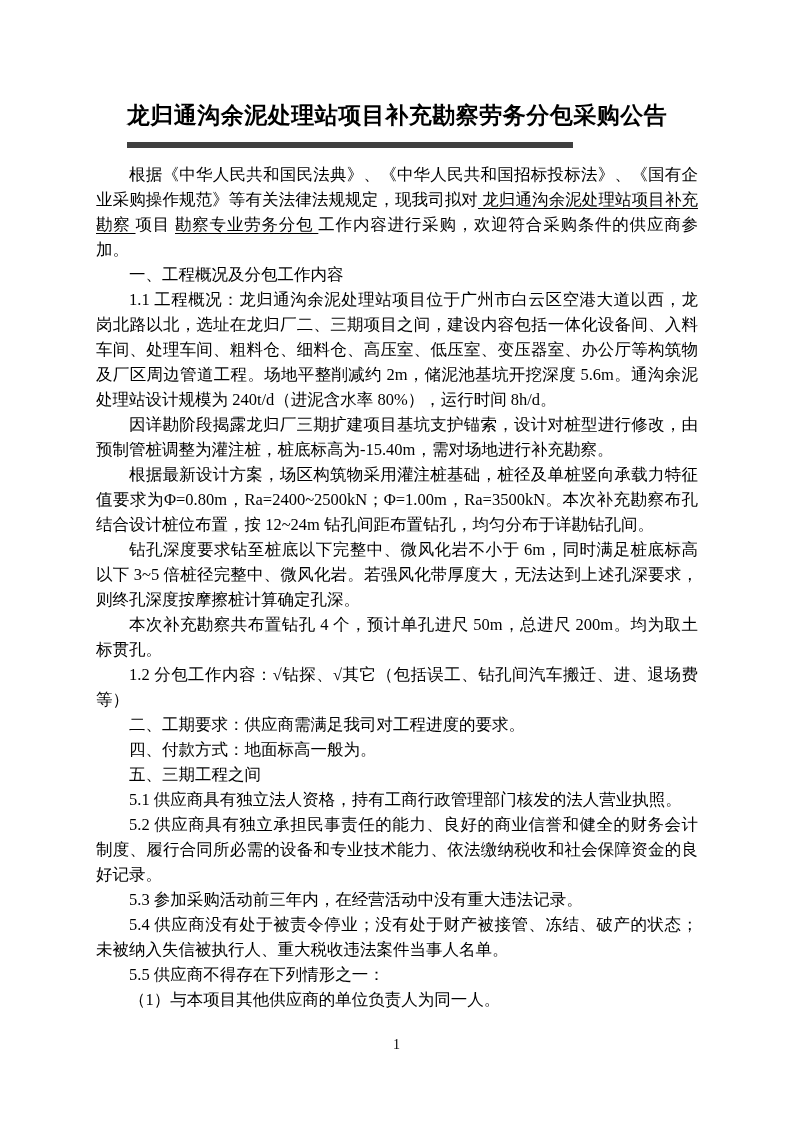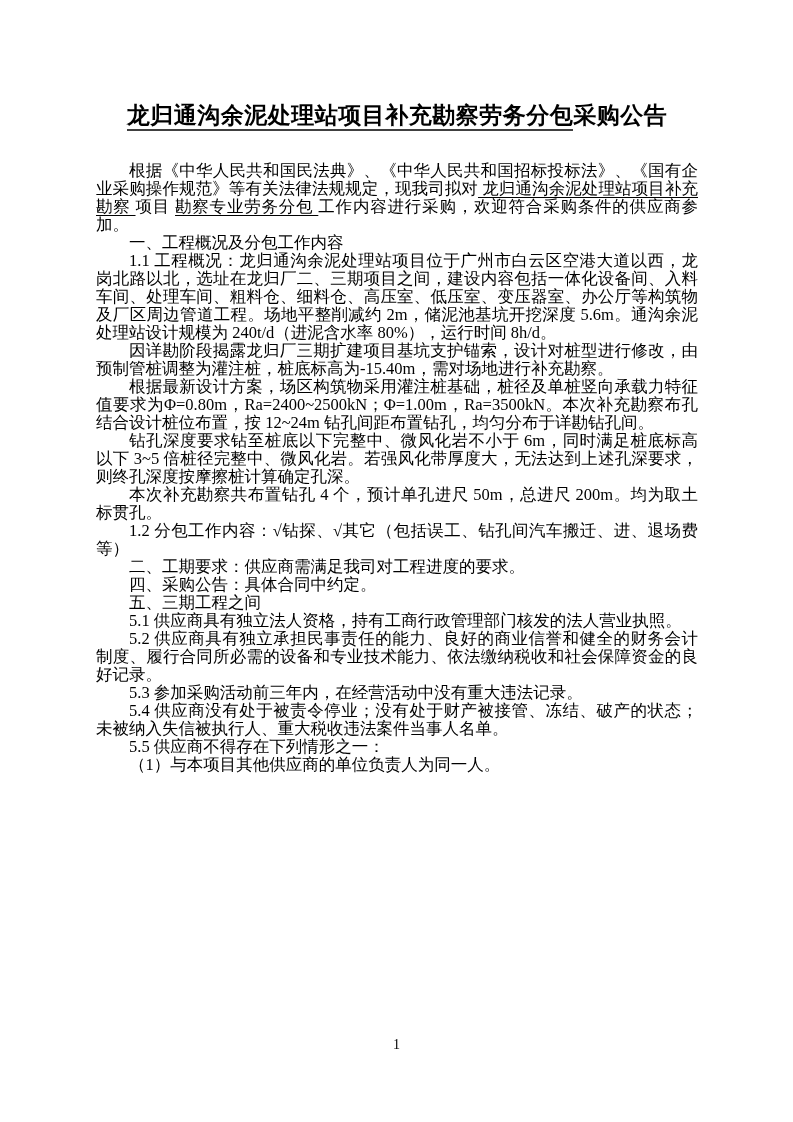--- a/index.html
+++ b/index.html
@@ -21,27 +21,27 @@
   }
   .title {
     font-size: 23px;
     font-weight: bold;
     text-align: center;
     margin: 4px 0 31px 0;
     line-height: 1.3;
     letter-spacing: 0.5px;
   }
   .title .u {
-    border-bottom: 2px solid #404040;
-    padding-bottom: 1px;
+    border-bottom: 6px solid #404040;
+    padding-bottom: 14px;
   }
   .doc-body p {
     margin: 0;
     font-size: 16.5px;
-    line-height: 18px;
+    line-height: 25px;
     text-align: justify;
     text-indent: 2em;
     word-break: break-all;
   }
   .doc-body p .u {
     text-decoration: underline;
     text-underline-offset: 3px;
   }
   .page-number {
     position: absolute;
@@ -60,21 +60,21 @@
   <div class="doc-body" id="doc-body">
       <p><span>根据《中华人民共和国民法典》、《中华人民共和国招标投标法》、《国有企业采购操作规范》等有关法律法规规定，现我司拟对</span><span class="u"> 龙归通沟余泥处理站项目补充勘察 </span><span>项目 </span><span class="u">勘察专业劳务分包 </span><span>工作内容进行采购，欢迎符合采购条件的供应商参加。</span></p>
       <p><span>一、工程概况及分包工作内容</span></p>
       <p><span>1.1 工程概况：龙归通沟余泥处理站项目位于广州市白云区空港大道以西，龙岗北路以北，选址在龙归厂二、三期项目之间，建设内容包括一体化设备间、入料车间、处理车间、粗料仓、细料仓、高压室、低压室、变压器室、办公厅等构筑物及厂区周边管道工程。场地平整削减约 2m，储泥池基坑开挖深度 5.6m。通沟余泥处理站设计规模为 240t/d（进泥含水率 80%），运行时间 8h/d。</span></p>
       <p><span>因详勘阶段揭露龙归厂三期扩建项目基坑支护锚索，设计对桩型进行修改，由预制管桩调整为灌注桩，桩底标高为-15.40m，需对场地进行补充勘察。</span></p>
       <p><span>根据最新设计方案，场区构筑物采用灌注桩基础，桩径及单桩竖向承载力特征值要求为Φ=0.80m，Ra=2400~2500kN；Φ=1.00m，Ra=3500kN。本次补充勘察布孔结合设计桩位布置，按 12~24m 钻孔间距布置钻孔，均匀分布于详勘钻孔间。</span></p>
       <p><span>钻孔深度要求钻至桩底以下完整中、微风化岩不小于 6m，同时满足桩底标高以下 3~5 倍桩径完整中、微风化岩。若强风化带厚度大，无法达到上述孔深要求，则终孔深度按摩擦桩计算确定孔深。</span></p>
       <p><span>本次补充勘察共布置钻孔 4 个，预计单孔进尺 50m，总进尺 200m。均为取土标贯孔。</span></p>
       <p><span>1.2 分包工作内容：√钻探、√其它（包括误工、钻孔间汽车搬迁、进、退场费等）</span></p>
       <p><span>二、工期要求：供应商需满足我司对工程进度的要求。</span></p>
-      <p><span>四、采购公告：具体合同中约定。</span></p>
+      <p><span>四、付款方式：地面标高一般为。</span></p>
       <p><span>五、三期工程之间</span></p>
       <p><span>5.1 供应商具有独立法人资格，持有工商行政管理部门核发的法人营业执照。</span></p>
       <p><span>5.2 供应商具有独立承担民事责任的能力、良好的商业信誉和健全的财务会计制度、履行合同所必需的设备和专业技术能力、依法缴纳税收和社会保障资金的良好记录。</span></p>
       <p><span>5.3 参加采购活动前三年内，在经营活动中没有重大违法记录。</span></p>
       <p><span>5.4 供应商没有处于被责令停业；没有处于财产被接管、冻结、破产的状态；未被纳入失信被执行人、重大税收违法案件当事人名单。</span></p>
       <p><span>5.5 供应商不得存在下列情形之一：</span></p>
       <p><span>（1）与本项目其他供应商的单位负责人为同一人。</span></p>
     </div>
   <div class="page-number">1</div>
 </div>

